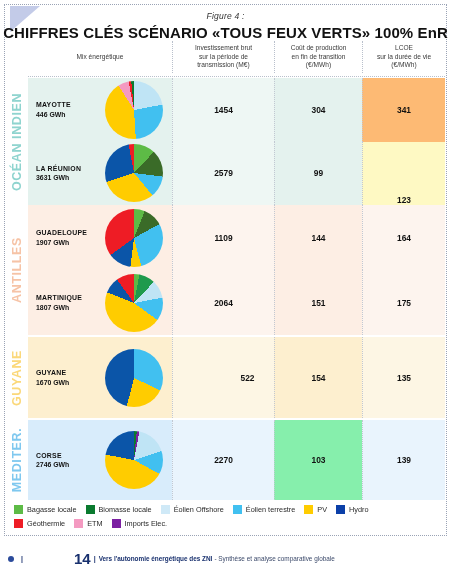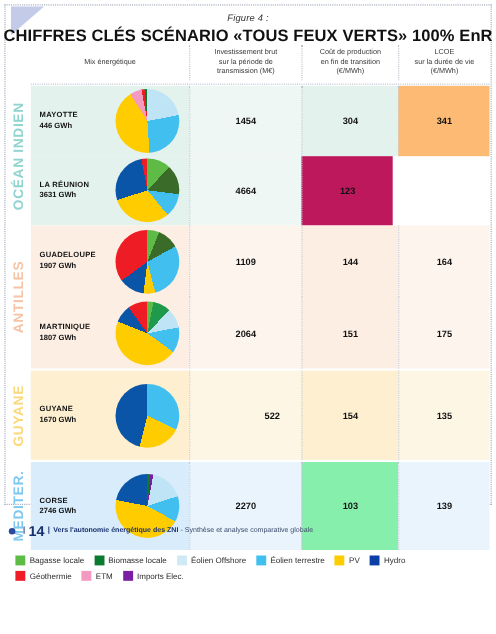--- a/index.html
+++ b/index.html
@@ -1,21 +1,21 @@
 <!DOCTYPE html>
 <html><head>
 <meta charset="utf-8">
 <style>
   html,body{margin:0;padding:0;}
   body{
     width:451px;height:576px;background:#ffffff;
     font-family:"Liberation Sans","DejaVu Sans",sans-serif;
     color:#1a1a1a;overflow:hidden;position:relative;
   }
-  .page{position:relative;width:451px;height:499px;box-sizing:border-box;}
+  .page{position:relative;width:451px;height:576px;box-sizing:border-box;}
 
   
   .dot-top{position:absolute;left:4px;right:4px;top:4px;height:0;
     border-top:1px dotted #9aa3b5;}
   .dot-left{position:absolute;left:4px;top:4px;bottom:40px;width:0;
     border-left:1px dotted #9aa3b5;}
   .dot-right{position:absolute;right:4px;top:4px;bottom:40px;width:0;
     border-left:1px dotted #9aa3b5;}
   .dot-bottom{position:absolute;left:4px;right:4px;bottom:40px;height:0;
     border-top:1px dotted #9aa3b5;}
@@ -61,21 +61,21 @@
   .legend{position:absolute;left:14px;right:8px;top:505px;}
   .legrow{display:flex;align-items:center;margin-bottom:5px;}
   .legitem{display:flex;align-items:center;margin-right:9px;}
   .sw{width:9px;height:9px;margin-right:4px;flex:none;}
   .legtxt{font-size:7.3px;color:#2a2a2a;white-space:nowrap;}
 
   
   .footer{position:absolute;left:8px;bottom:9px;display:flex;align-items:center;}
   .fdot{width:6px;height:6px;border-radius:50%;background:#2b4b9b;margin-right:4px;}
   .fbar{font-weight:bold;font-size:7px;color:#18306e;margin:0 3px;}
-  .fpage{font-weight:bold;font-size:13px;color:#18306e;}
+  .fpage{font-weight:bold;font-size:15px;color:#18306e;margin-left:48px;}
   .fbold{font-weight:bold;font-size:6.4px;color:#18306e;}
   .fnorm{font-size:6.4px;color:#3c4a6b;margin-left:2px;}
 </style>
 </head>
 <body>
 
 <div class="page">
 
   <div class="dot-top"></div>
   <div class="dot-left"></div>
@@ -144,23 +144,26 @@
             <div class="cell cell-mix" style="background: rgb(228, 242, 238);">
               <div class="terr">
                 <div class="terr-name">LA RÉUNION</div>
                 <div class="terr-gwh">3631 GWh</div>
               </div>
               <div class="pieholder">
                 <div class="pie" style="width:58px;height:58px;background:conic-gradient(from 0deg,#5dbb46 0.00deg 43.20deg,#3a6b28 43.20deg 97.20deg,#41c0f0 97.20deg 140.40deg,#ffcc00 140.40deg 252.00deg,#0b55a8 252.00deg 349.20deg,#ee1c25 349.20deg 360.00deg);"></div>
               </div>
             </div>
             <div class="cell sep" style="width: 102px; background: rgb(238, 247, 244);">
-              <span class="cell-num">4664</span>
-            </div>
-            <div class="cell sep" style="width: 83px; background: #be185d;">
+              <span class="cell-num">2579</span>
+            </div>
+            <div class="cell sep" style="width: 88px; background: rgb(228, 242, 238);">
+              <span class="cell-num">99</span>
+            </div>
+            <div class="cell sep" style="width: 83px; background: #fef9c3; align-items: flex-end;">
               <span class="cell-num">123</span>
             </div>
           </div>
         </div>
       </div>
       <div class="region" style="top: 205px; height: 130px;">
         <div class="rail">
           <div class="rail-label" style="color: rgb(246, 195, 166);">ANTILLES</div>
         </div>
         <div class="rbody">

